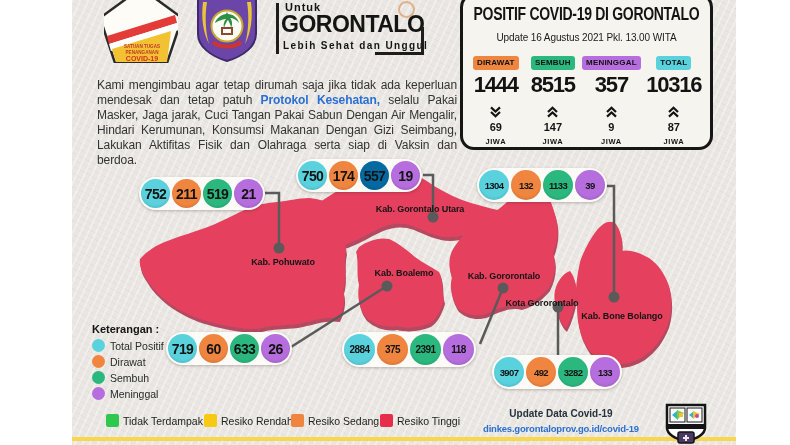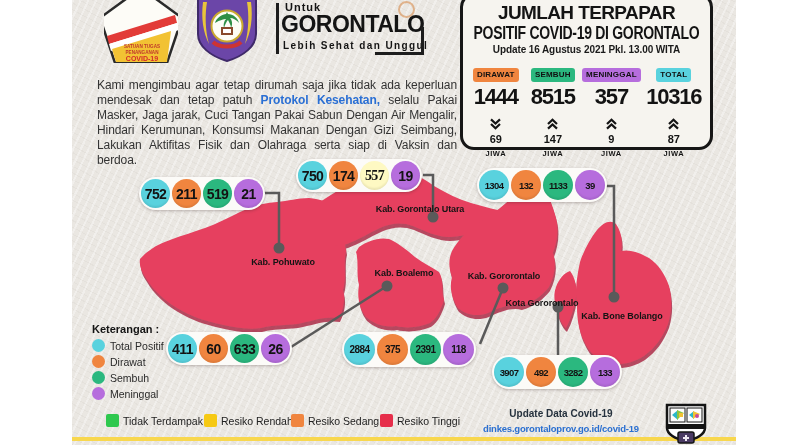--- a/index.html
+++ b/index.html
@@ -30,21 +30,21 @@
 
   
   .stats-panel{
     position:absolute;left:460px;top:-7px;width:253px;height:157px;box-sizing:border-box;
     background:#f6f4ef;border:3px solid #161616;border-radius:14px;text-align:center;
     padding-top:7px;
   }
   .sp-t1{font-size:19px;font-weight:bold;letter-spacing:-0.6px;color:#141414;line-height:1;}
   .sp-t2{font-size:14px;font-weight:bold;letter-spacing:-0.3px;color:#141414;line-height:1;
     transform:scaleY(1.25);transform-origin:top;margin-top:2px;}
-  .sp-update{font-size:10px;font-weight:bold;margin-top:6px;color:#1a1a1a;letter-spacing:-0.1px;}
+  .sp-update{font-size:10px;font-weight:normal;margin-top:13px;color:#1a1a1a;letter-spacing:-0.1px;}
   .sp-cols{display:flex;justify-content:center;margin-top:8px;padding:0 4px;}
   .sp-col{text-align:center;}
   .sp-col.w1{width:59px}.sp-col.w2{width:58px}.sp-col.w3{width:62px}.sp-col.w4{width:66px}
   .badge{display:inline-block;font-size:8px;font-weight:bold;color:#111;
     padding:2.5px 4px;border-radius:3px;letter-spacing:0.2px;}
   .big-num{font-size:22px;font-weight:bold;letter-spacing:-1.2px;color:#131313;margin-top:4px;line-height:1;}
   .delta{display:flex;align-items:center;justify-content:center;gap:3px;margin-top:10px;
     font-size:11px;font-weight:bold;color:#141414;flex-direction:column;}
   .delta .arrow svg{display:block;}
   .delta.dir-down .arrow svg{transform:rotate(180deg);}
@@ -165,21 +165,20 @@
 </svg>
 
 <div class="divider"></div>
 <div class="untuk">Untuk</div>
 <div class="gtl-big">GORONTALO</div>
 <div class="gtl-sub">Lebih Sehat dan Unggul</div>
 <div class="bracket"></div>
 <div class="stamp"></div>
 
 <div class="stats-panel" style="z-index:3">
-  <div class="sp-t1">JUMLAH TERPAPAR</div>
   <div class="sp-t2">POSITIF COVID-19 DI GORONTALO</div>
   <div class="sp-update">Update 16 Agustus 2021  Pkl. 13.00 WITA</div>
   <div class="sp-cols">
     <div class="sp-col w1">
       <span class="badge" style="background: rgb(240, 133, 63);">DIRAWAT</span>
       <div class="big-num">1444</div>
       <div class="delta dir-down">
         <span class="arrow">
           <svg width="13" height="12" viewBox="0 0 13 12">
               <path d="M2 6 L6.5 1.8 L11 6" fill="none" stroke="#141414" stroke-width="2.2"></path>
@@ -241,31 +240,31 @@
 
 <div class="cgroup sz29" style="left:139px;top:177px">
   <span class="circ" style="background: rgb(89, 210, 222);">752</span>
   <span class="circ" style="background: rgb(240, 133, 63);">211</span>
   <span class="circ" style="background: rgb(43, 184, 127);">519</span>
   <span class="circ" style="background: rgb(182, 109, 221);">21</span>
 </div>
 <div class="cgroup sz29" style="left:296px;top:159px">
   <span class="circ" style="background: rgb(89, 210, 222);">750</span>
   <span class="circ" style="background: rgb(240, 133, 63); text-align: right;">174</span>
-  <span class="circ" style="background: #fef9c3; font-family: Liberation Serif, serif;">557</span>
+  <span class="circ" style="background: #0369a1;">557</span>
   <span class="circ" style="background: rgb(182, 109, 221);">19</span>
 </div>
 <div class="cgroup sz30" style="left:477px;top:168px">
   <span class="circ" style="background: rgb(89, 210, 222);">1304</span>
   <span class="circ" style="background: rgb(240, 133, 63);">132</span>
   <span class="circ" style="background: rgb(43, 184, 127);">1133</span>
   <span class="circ" style="background: rgb(182, 109, 221);">39</span>
 </div>
 <div class="cgroup sz29" style="left:166px;top:332px">
-  <span class="circ" style="background: rgb(89, 210, 222);">411</span>
+  <span class="circ" style="background: rgb(89, 210, 222);">719</span>
   <span class="circ" style="background: rgb(240, 133, 63);">60</span>
   <span class="circ" style="background: rgb(43, 184, 127);">633</span>
   <span class="circ" style="background: rgb(182, 109, 221);">26</span>
 </div>
 <div class="cgroup sz31" style="left:342px;top:332px">
   <span class="circ" style="background: rgb(89, 210, 222);">2884</span>
   <span class="circ" style="background: rgb(240, 133, 63);">375</span>
   <span class="circ" style="background: rgb(43, 184, 127);">2391</span>
   <span class="circ" style="background: rgb(182, 109, 221);">118</span>
 </div>

